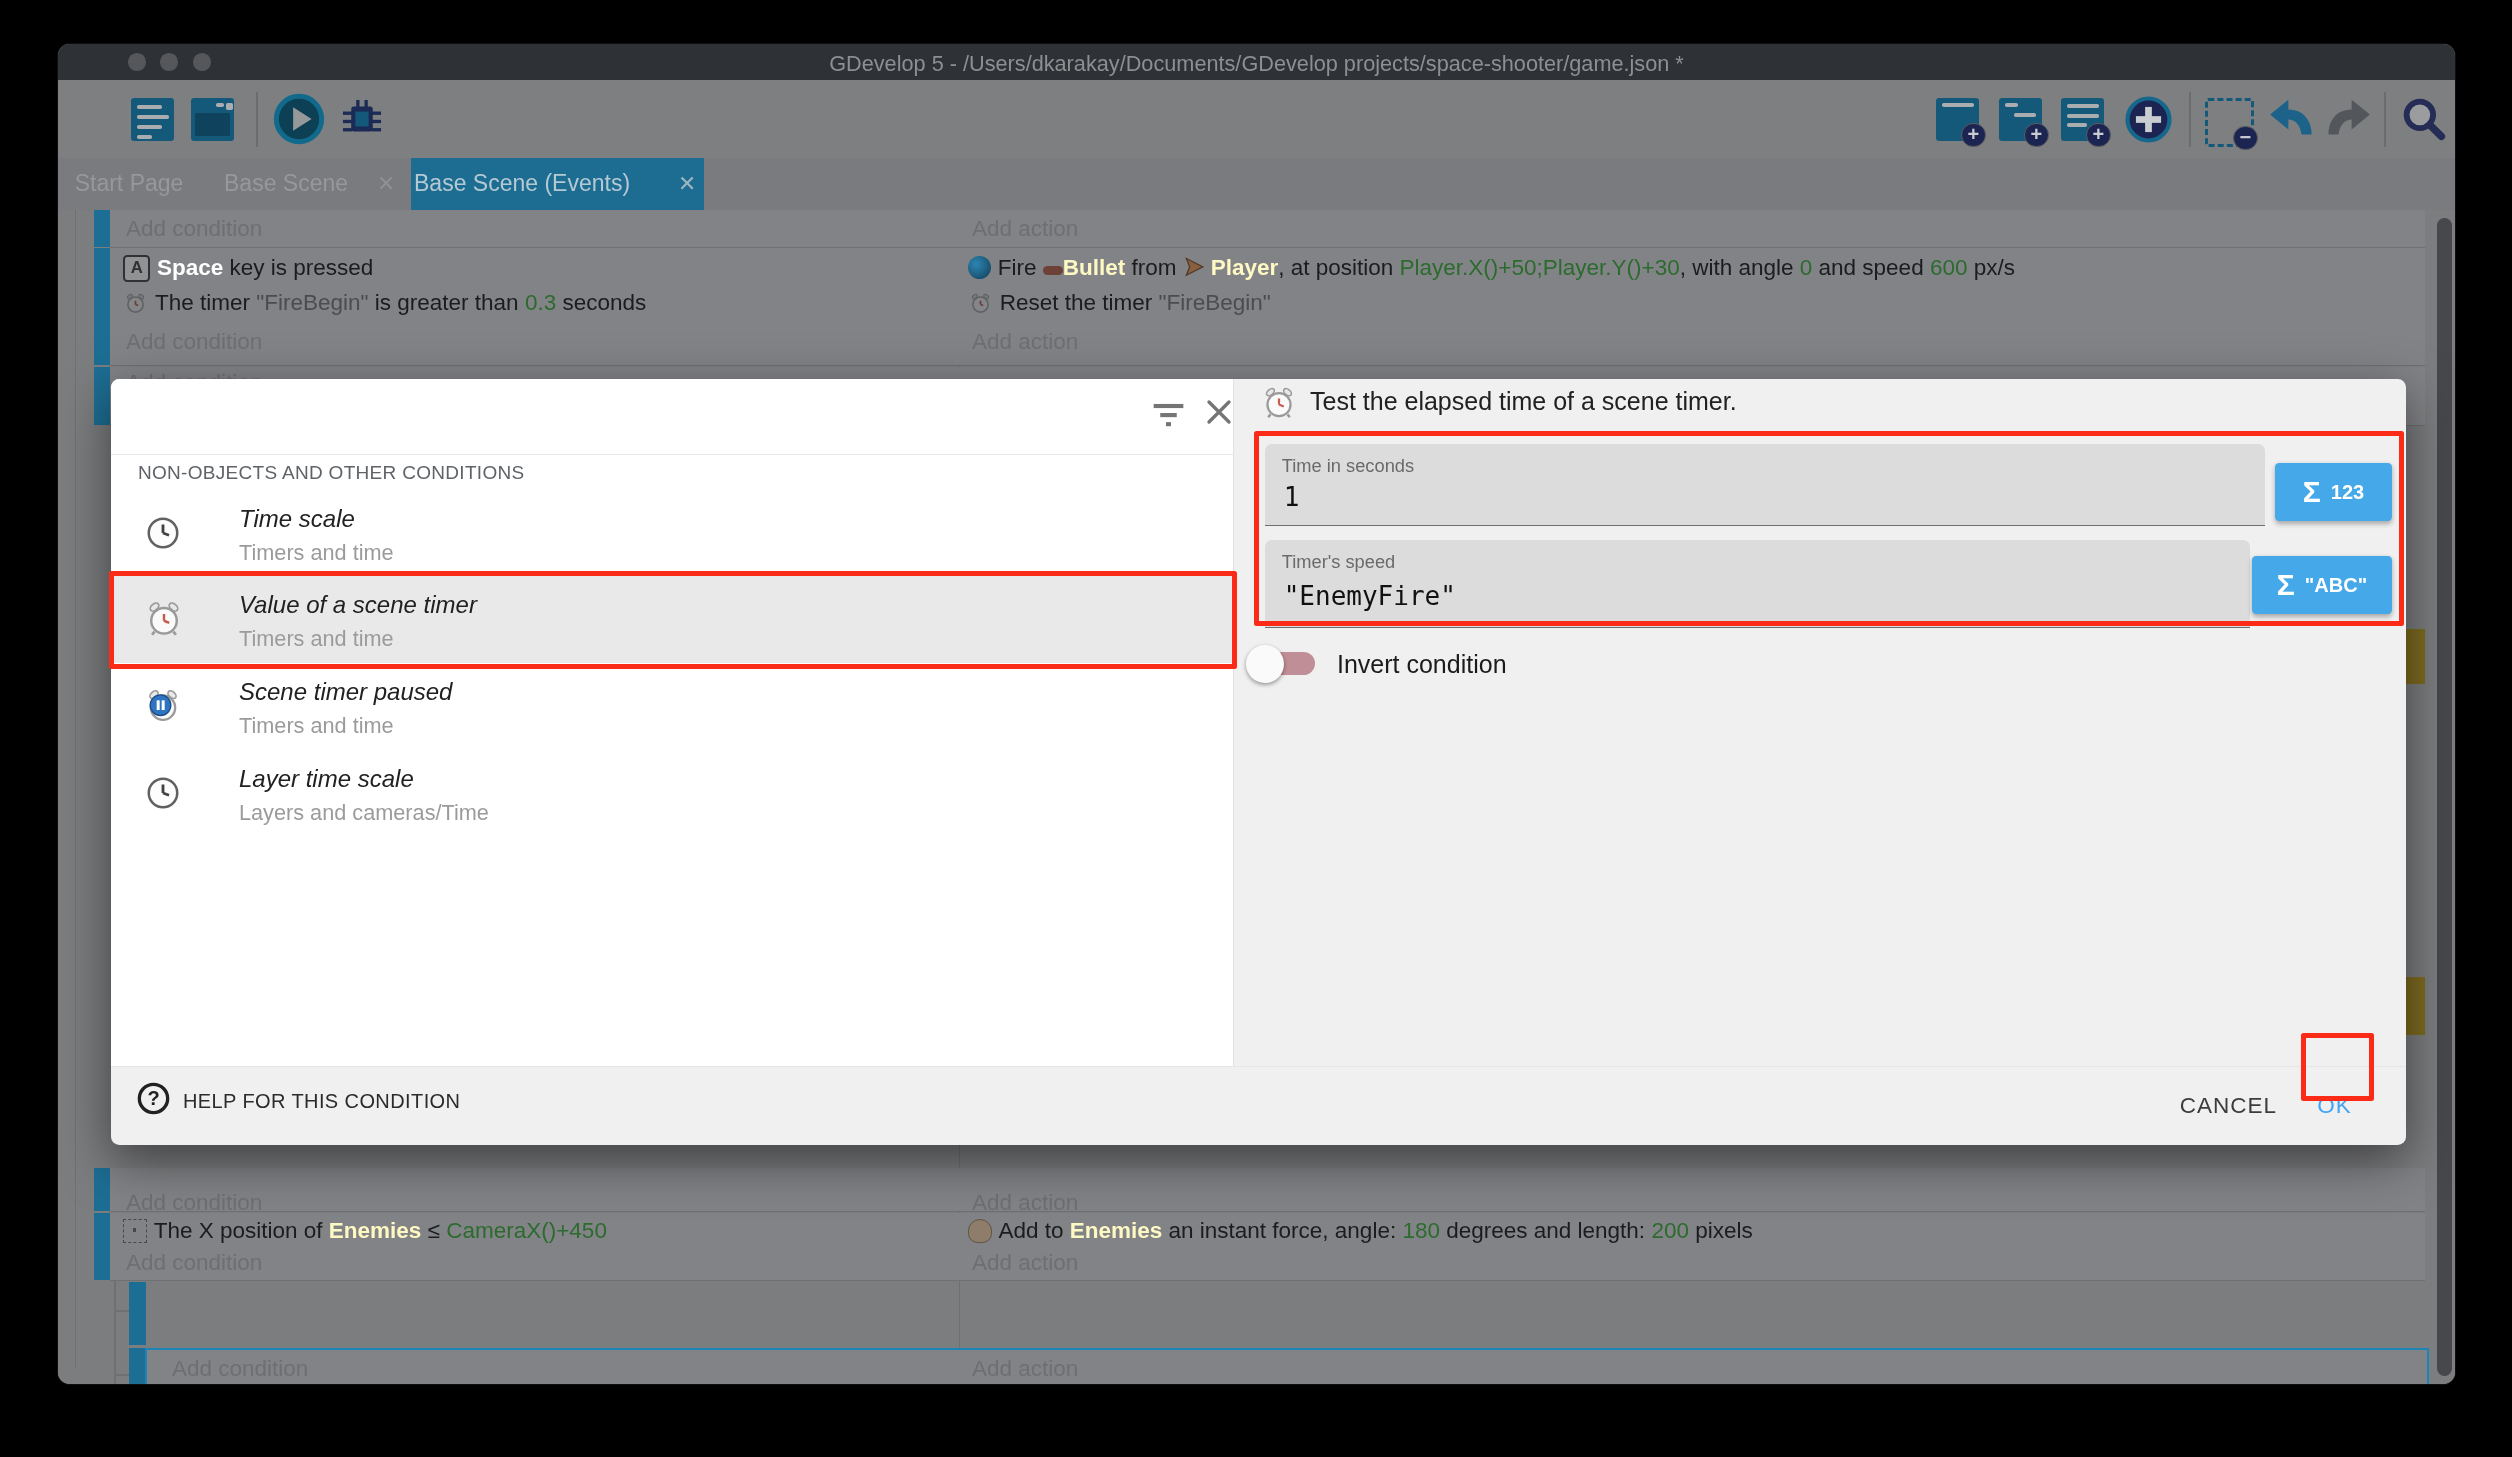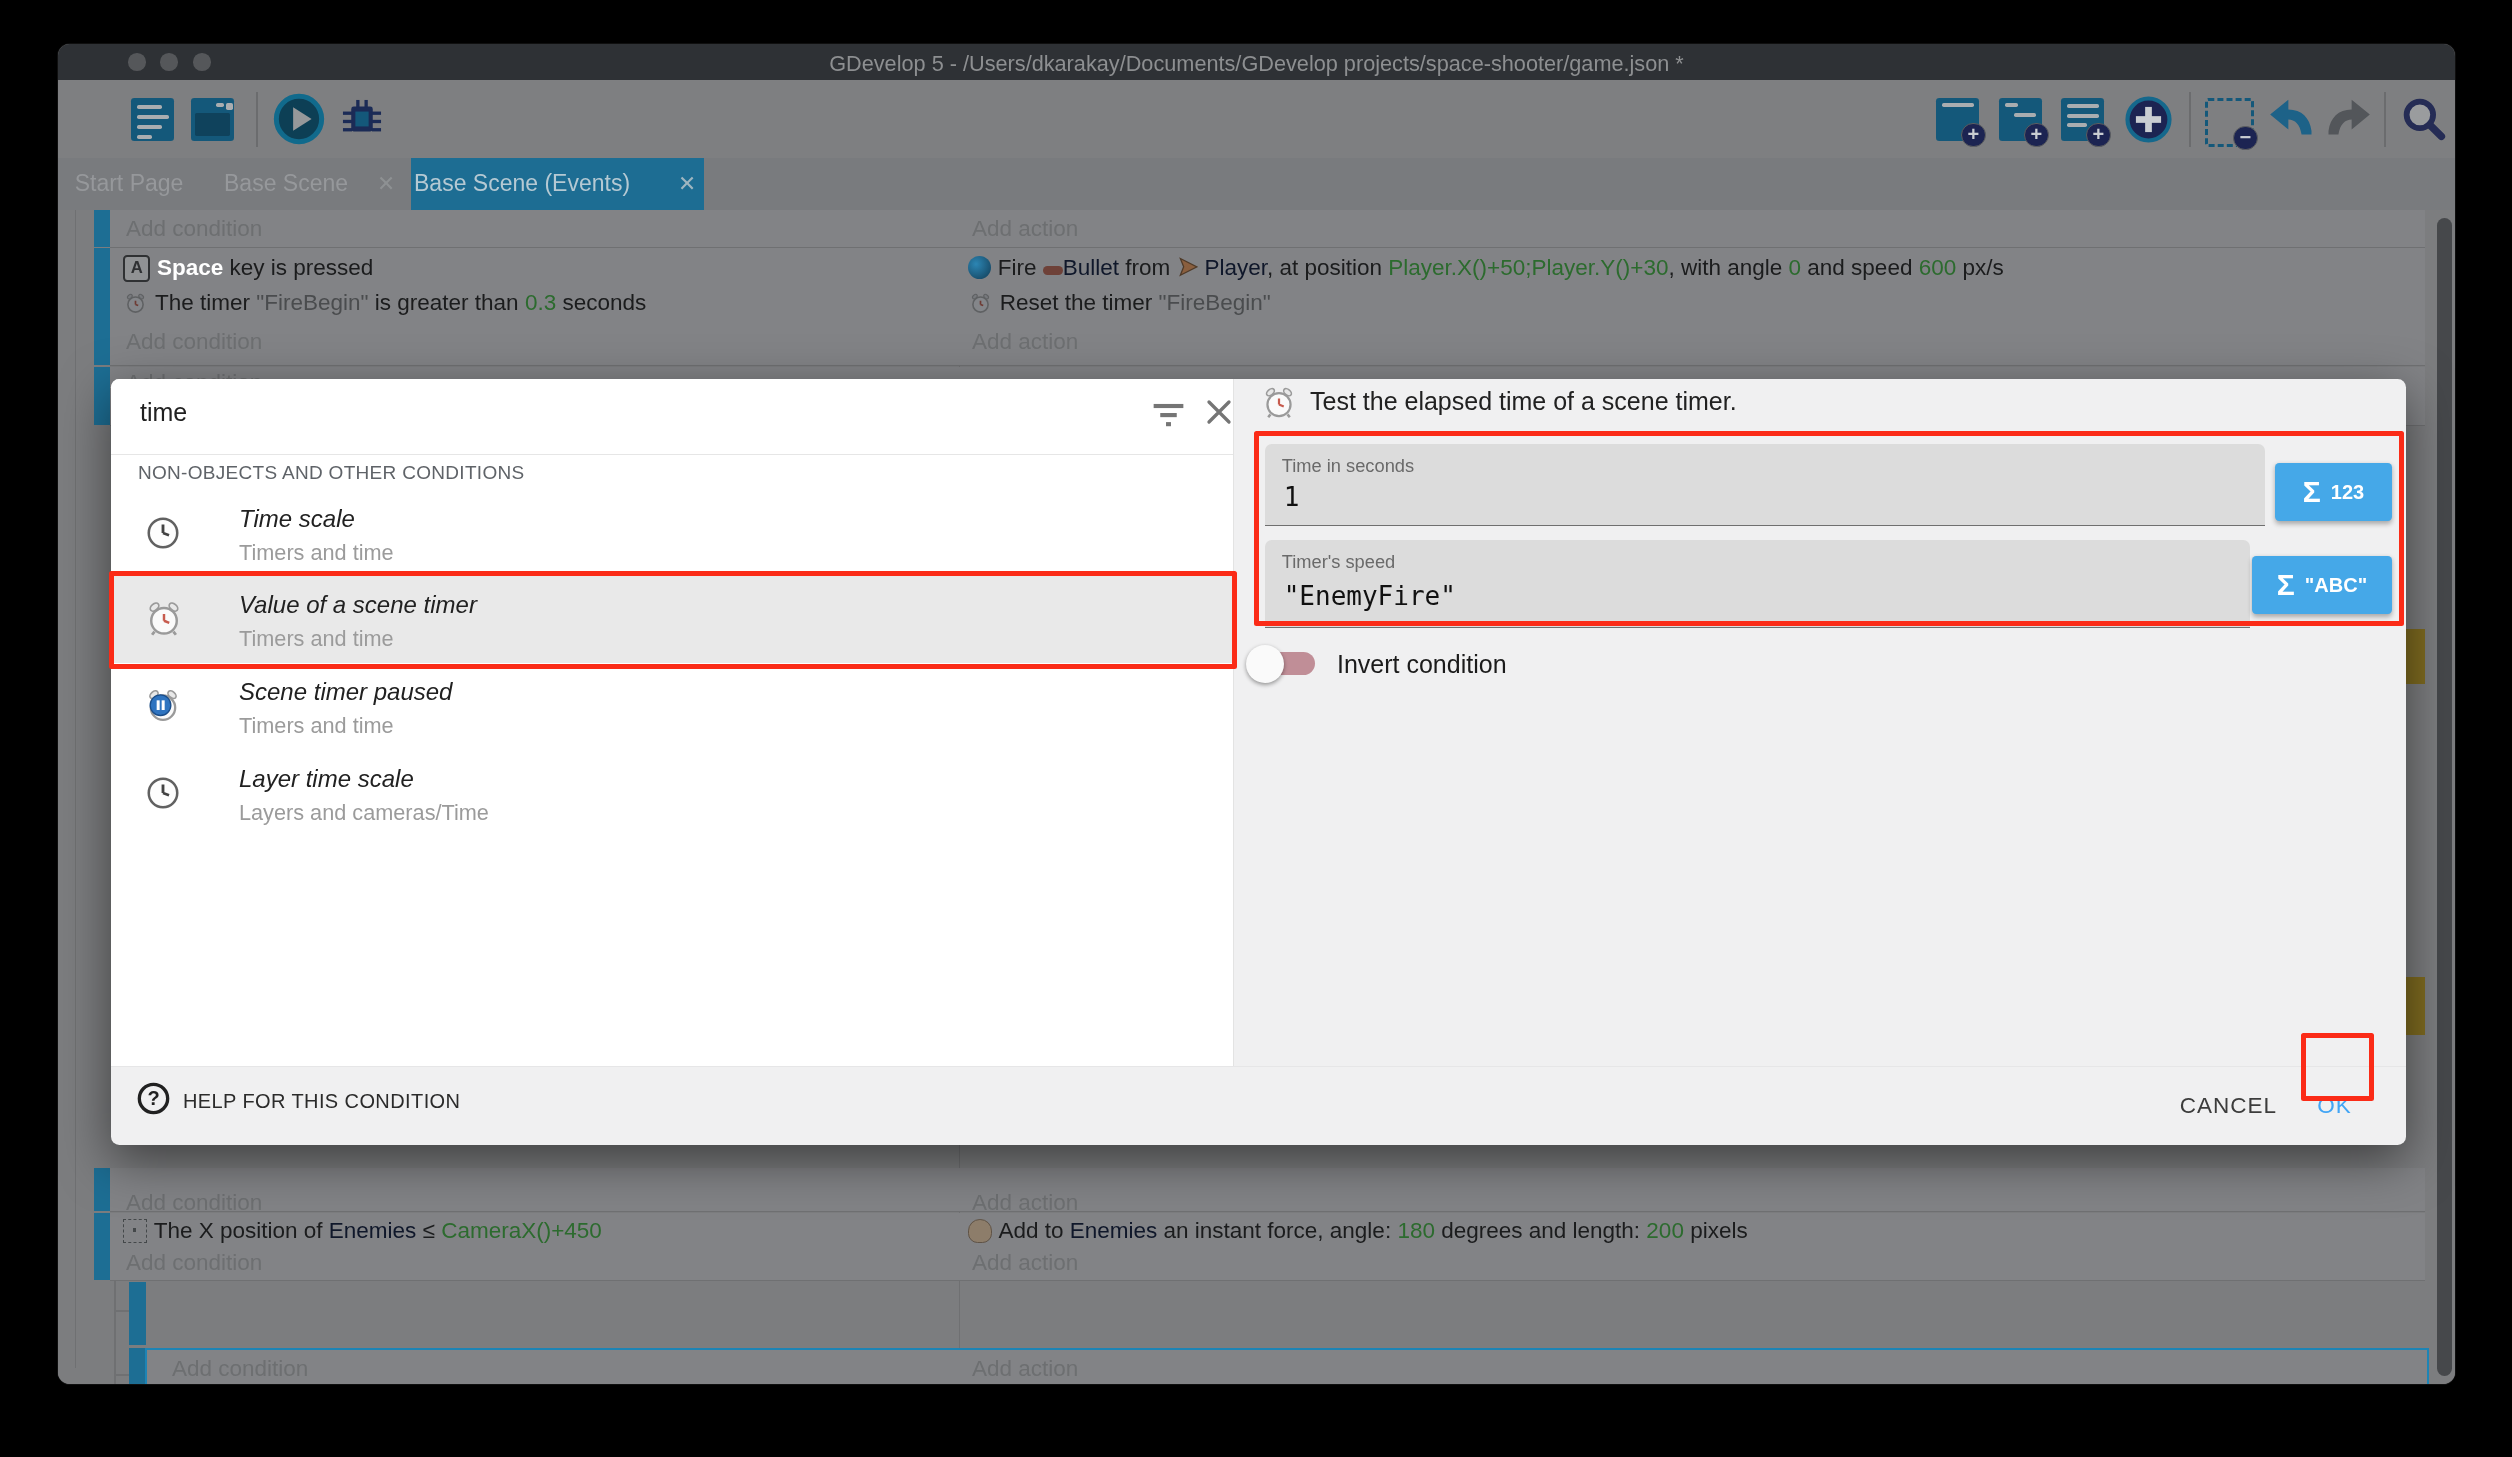--- a/index.html
+++ b/index.html
@@ -25,21 +25,21 @@
   .tab-label{font-size:23px;color:#96989b;top:11.7px;}
   .tab-close{font-size:21.7px;color:#8e9193;top:12.5px;}
   #tab-active{left:353px;top:0;width:293px;height:52px;background:#1d6d93;}
   #tab-active .tab-label{color:#b5c9d3;left:3px;}
   #tab-active .tab-close{color:#9fb6c0;left:267px;}
   
   .rowbg{background:#828386;border-bottom:0.8px solid #6f7072;}
   .ph{font-size:22.5px;color:#6d6f71;}
   .evline{font-size:22.5px;color:#1b1c1d;display:flex;align-items:center;gap:6.7px;white-space:nowrap;}
   .p{color:#1b1c1d;text-align:center;} .b{color:#ffffff;font-weight:bold;}
-  .g{color:#2c6b2e;} .o{color:#0f172a;font-weight:normal;} .q{color:#4a4c4e;}
+  .g{color:#2c6b2e;} .o{color:#fef9c3;font-weight:bold;} .q{color:#4a4c4e;}
   .bar-ind{width:16.7px;background:#1d6e94;}
   .keycap{display:inline-flex;width:23px;height:23px;border:2.5px solid #2f3133;border-radius:4.2px;
     background:#909294;color:#2f3133;font-weight:bold;font-size:16.7px;align-items:center;justify-content:center;}
   .pos-ico{display:inline-block;width:21.7px;height:21.7px;border:1.7px dashed #44484a;position:relative;}
   .pos-ico:before{content:"";position:absolute;left:8.3px;top:8.3px;width:3.3px;height:3.3px;background:#44484a;}
   .bullet-mini{display:inline-block;width:20px;height:9.2px;border-radius:5px;background:#6e4138;}
   .fire-ico{display:inline-block;width:23px;height:23px;border-radius:50%;
     background:radial-gradient(circle at 35% 35%,#2c86b4,#123c55);}
   .force-ico{display:inline-block;width:21.7px;height:21.7px;border-radius:50% 50% 40% 40%;
     background:#8d7d6a;border:1.7px solid #5f5346;}
@@ -287,21 +287,20 @@
 
   </div>
 
   <div id="scroll-thumb" class="abs"></div>
 </div>
 
 <div id="dialog" class="abs">
 
   <div id="left-card" class="abs">
     <div id="search-row" class="abs">
-      <input id="search-input" class="abs" value="time" style="">
       <div class="abs" style="left:1039px;top:20px">
         <svg width="37" height="33" viewBox="0 0 44 40">
             <rect x="4" y="6" width="36" height="5" fill="#757575"></rect>
             <rect x="12" y="17" width="20" height="5" fill="#757575"></rect>
             <rect x="19" y="28" width="6" height="5" fill="#757575"></rect>
           </svg>
       </div>
       <div class="abs" style="left:1093px;top:18.3px">
         <svg width="30" height="30" viewBox="0 0 36 36">
             <path d="M6 6 L30 30 M30 6 L6 30" stroke="#757575" stroke-width="4" stroke-linecap="round"></path>

